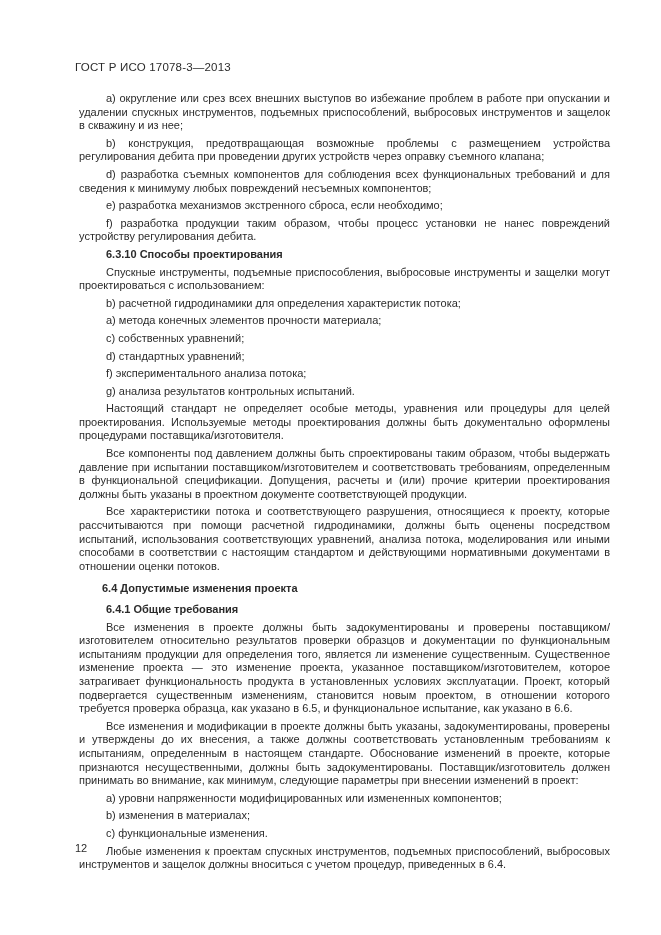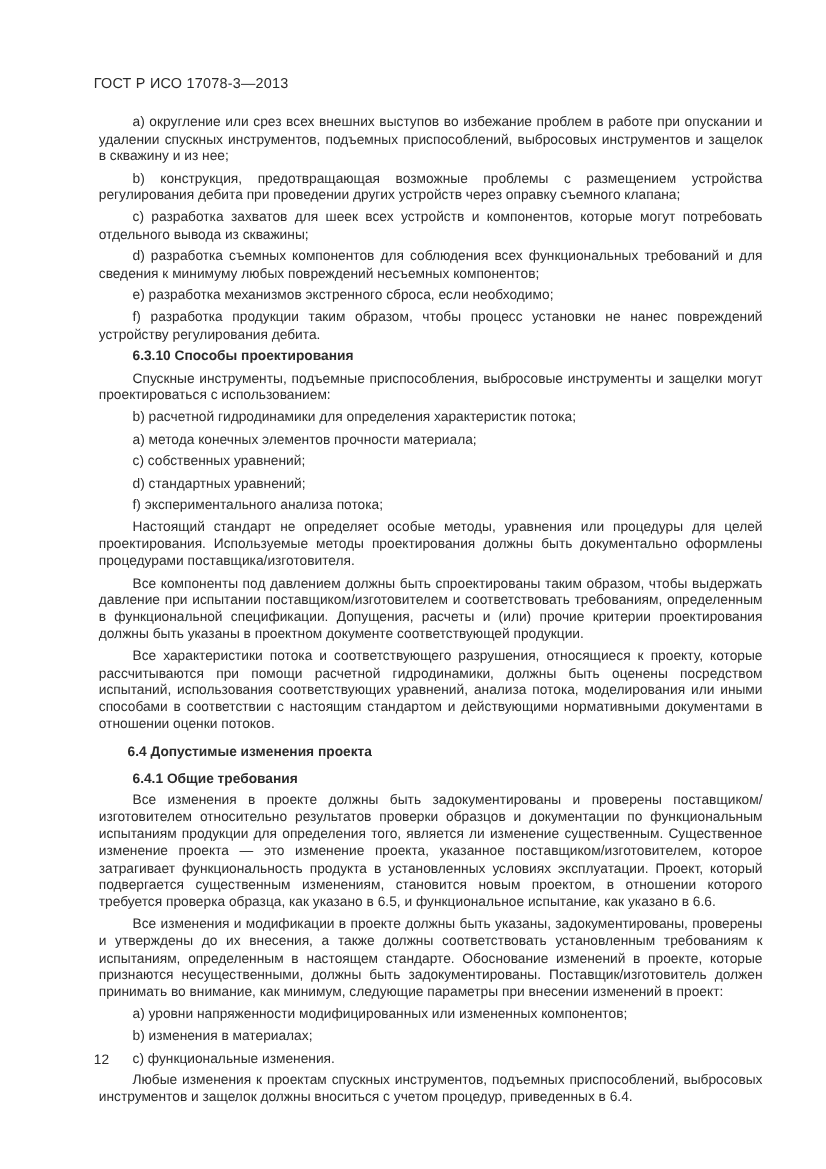--- a/index.html
+++ b/index.html
@@ -56,31 +56,31 @@
 </style>
 </head>
 <body>
 
 <div class="sheet">
   <div class="doc-header">ГОСТ Р ИСО 17078-3—2013</div>
 
   <div class="doc-body">
       <p class="b-li">a) округление или срез всех внешних выступов во избежание проблем в работе при опускании и удалении спускных инструментов, подъемных приспособлений, выбросовых инструментов и защелок в скважину и из нее;</p>
       <p class="b-li">b) конструкция, предотвращающая возможные проблемы с размещением устройства регулирования дебита при проведении других устройств через оправку съемного клапана;</p>
-      <p class="b-li">c) разработка захватов для шеек всех устройств и компонентов, которые могут потребовать отдельного вывода из скважины;</p>
       <p class="b-li">d) разработка съемных компонентов для соблюдения всех функциональных требований и для сведения к минимуму любых повреждений несъемных компонентов;</p>
       <p class="b-li">e) разработка механизмов экстренного сброса, если необходимо;</p>
       <p class="b-li">f) разработка продукции таким образом, чтобы процесс установки не нанес повреждений устройству регулирования дебита.</p>
       <p class="b-h3">6.3.10 Способы проектирования</p>
       <p class="b-p">Спускные инструменты, подъемные приспособления, выбросовые инструменты и защелки могут проектироваться с использованием:</p>
       <p class="b-li">b) расчетной гидродинамики для определения характеристик потока;</p>
       <p class="b-li">a) метода конечных элементов прочности материала;</p>
       <p class="b-li">c) собственных уравнений;</p>
       <p class="b-li">d) стандартных уравнений;</p>
       <p class="b-li">f) экспериментального анализа потока;</p>
+      <p class="b-li">g) анализа результатов контрольных испытаний.</p>
       <p class="b-p">Настоящий стандарт не определяет особые методы, уравнения или процедуры для целей проектирования. Используемые методы проектирования должны быть документально оформлены процедурами поставщика/изготовителя.</p>
       <p class="b-p">Все компоненты под давлением должны быть спроектированы таким образом, чтобы выдержать давление при испытании поставщиком/изготовителем и соответствовать требованиям, определенным в функциональной спецификации. Допущения, расчеты и (или) прочие критерии проектирования должны быть указаны в проектном документе соответствующей продукции.</p>
       <p class="b-p">Все характеристики потока и соответствующего разрушения, относящиеся к проекту, которые рассчитываются при помощи расчетной гидродинамики, должны быть оценены посредством испытаний, использования соответствующих уравнений, анализа потока, моделирования или иными способами в соответствии с настоящим стандартом и действующими нормативными документами в отношении оценки потоков.</p>
       <p class="b-h2">6.4 Допустимые изменения проекта</p>
       <p class="b-h3">6.4.1 Общие требования</p>
       <p class="b-p">Все изменения в проекте должны быть задокументированы и проверены поставщиком/изготовителем относительно результатов проверки образцов и документации по функциональным испытаниям продукции для определения того, является ли изменение существенным. Существенное изменение проекта — это изменение проекта, указанное поставщиком/изготовителем, которое затрагивает функциональность продукта в установленных условиях эксплуатации. Проект, который подвергается существенным изменениям, становится новым проектом, в отношении которого требуется проверка образца, как указано в 6.5, и функциональное испытание, как указано в 6.6.</p>
       <p class="b-p">Все изменения и модификации в проекте должны быть указаны, задокументированы, проверены и утверждены до их внесения, а также должны соответствовать установленным требованиям к испытаниям, определенным в настоящем стандарте. Обоснование изменений в проекте, которые признаются несущественными, должны быть задокументированы. Поставщик/изготовитель должен принимать во внимание, как минимум, следующие параметры при внесении изменений в проект:</p>
       <p class="b-li">a) уровни напряженности модифицированных или измененных компонентов;</p>
       <p class="b-li">b) изменения в материалах;</p>
       <p class="b-li">c) функциональные изменения.</p>

